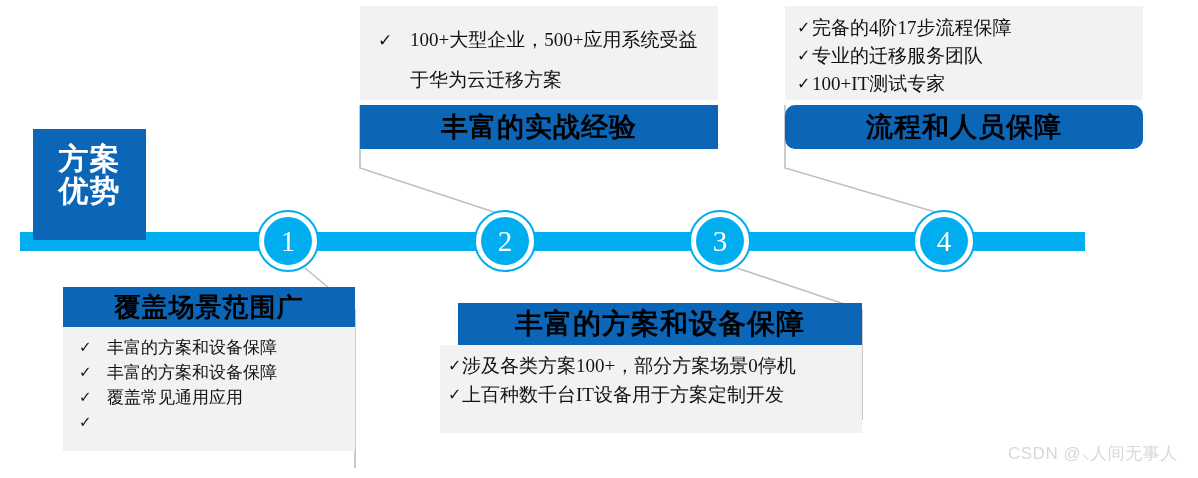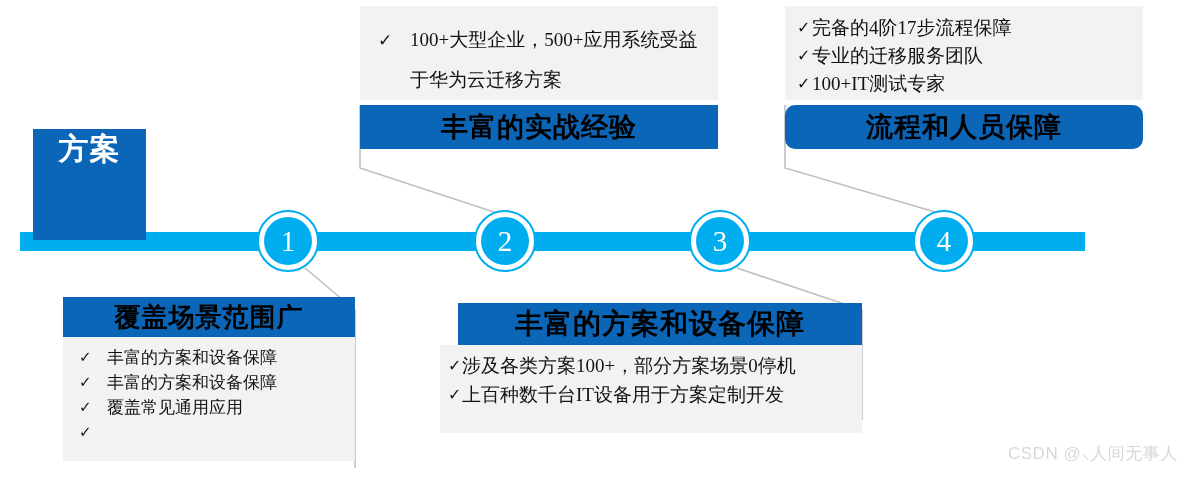--- a/index.html
+++ b/index.html
@@ -47,21 +47,21 @@
   
   .badge{
     position:absolute;left:33px;top:129px;
     width:113px;height:111px;
     background:#0B66B8;
     color:#ffffff;
     font-size:30px;
     font-weight:bold;
     line-height:1.08;
     text-align:center;
-    padding-top:4px;
+    padding-top:14px;
     box-sizing:border-box;
     letter-spacing:1px;
   }
   .badge span{display:block;}
 
   
   .card{position:absolute;}
   .card .title{
     background:#0B66B8;
     color:#000000;
@@ -107,21 +107,21 @@
     font-size:19px;
     line-height:28px;
     font-family:"Liberation Serif","DejaVu Serif",serif;
   }
   .card3 .body .tick{width:15px;font-size:16px;line-height:28px;}
   .card3 .title{
     height:44px;line-height:44px;font-size:27px;margin-top:5px;border-radius:10px;
   }
 
   
-  .card1{left:63px;top:297px;width:292px;}
+  .card1{left:63px;top:287px;width:292px;}
   .card1 .title{height:40px;line-height:40px;font-size:26px;}
   .card1 .body{
     height:124px;
     padding:8px 6px 0 16px;
     font-size:17px;
     line-height:25px;
     font-family:"Liberation Serif","DejaVu Serif",serif;
   }
   .card1 .body .tick{width:28px;font-size:15px;line-height:25px;}
 
@@ -175,20 +175,21 @@
   </div>
   <div class="node n3">
     <div class="disc">3</div>
   </div>
   <div class="node n4">
     <div class="disc">4</div>
   </div>
 
   <div class="badge">
     <span>方案</span>
+    <span>优势</span>
   </div>
 
   <div class="card card2">
     <div class="body">
       <div class="bullet">
         <span class="tick">✓</span>
         <span class="txt">100+大型企业，500+应用系统受益于华为云迁移方案</span>
       </div>
     </div>
     <div class="title">丰富的实战经验</div>

